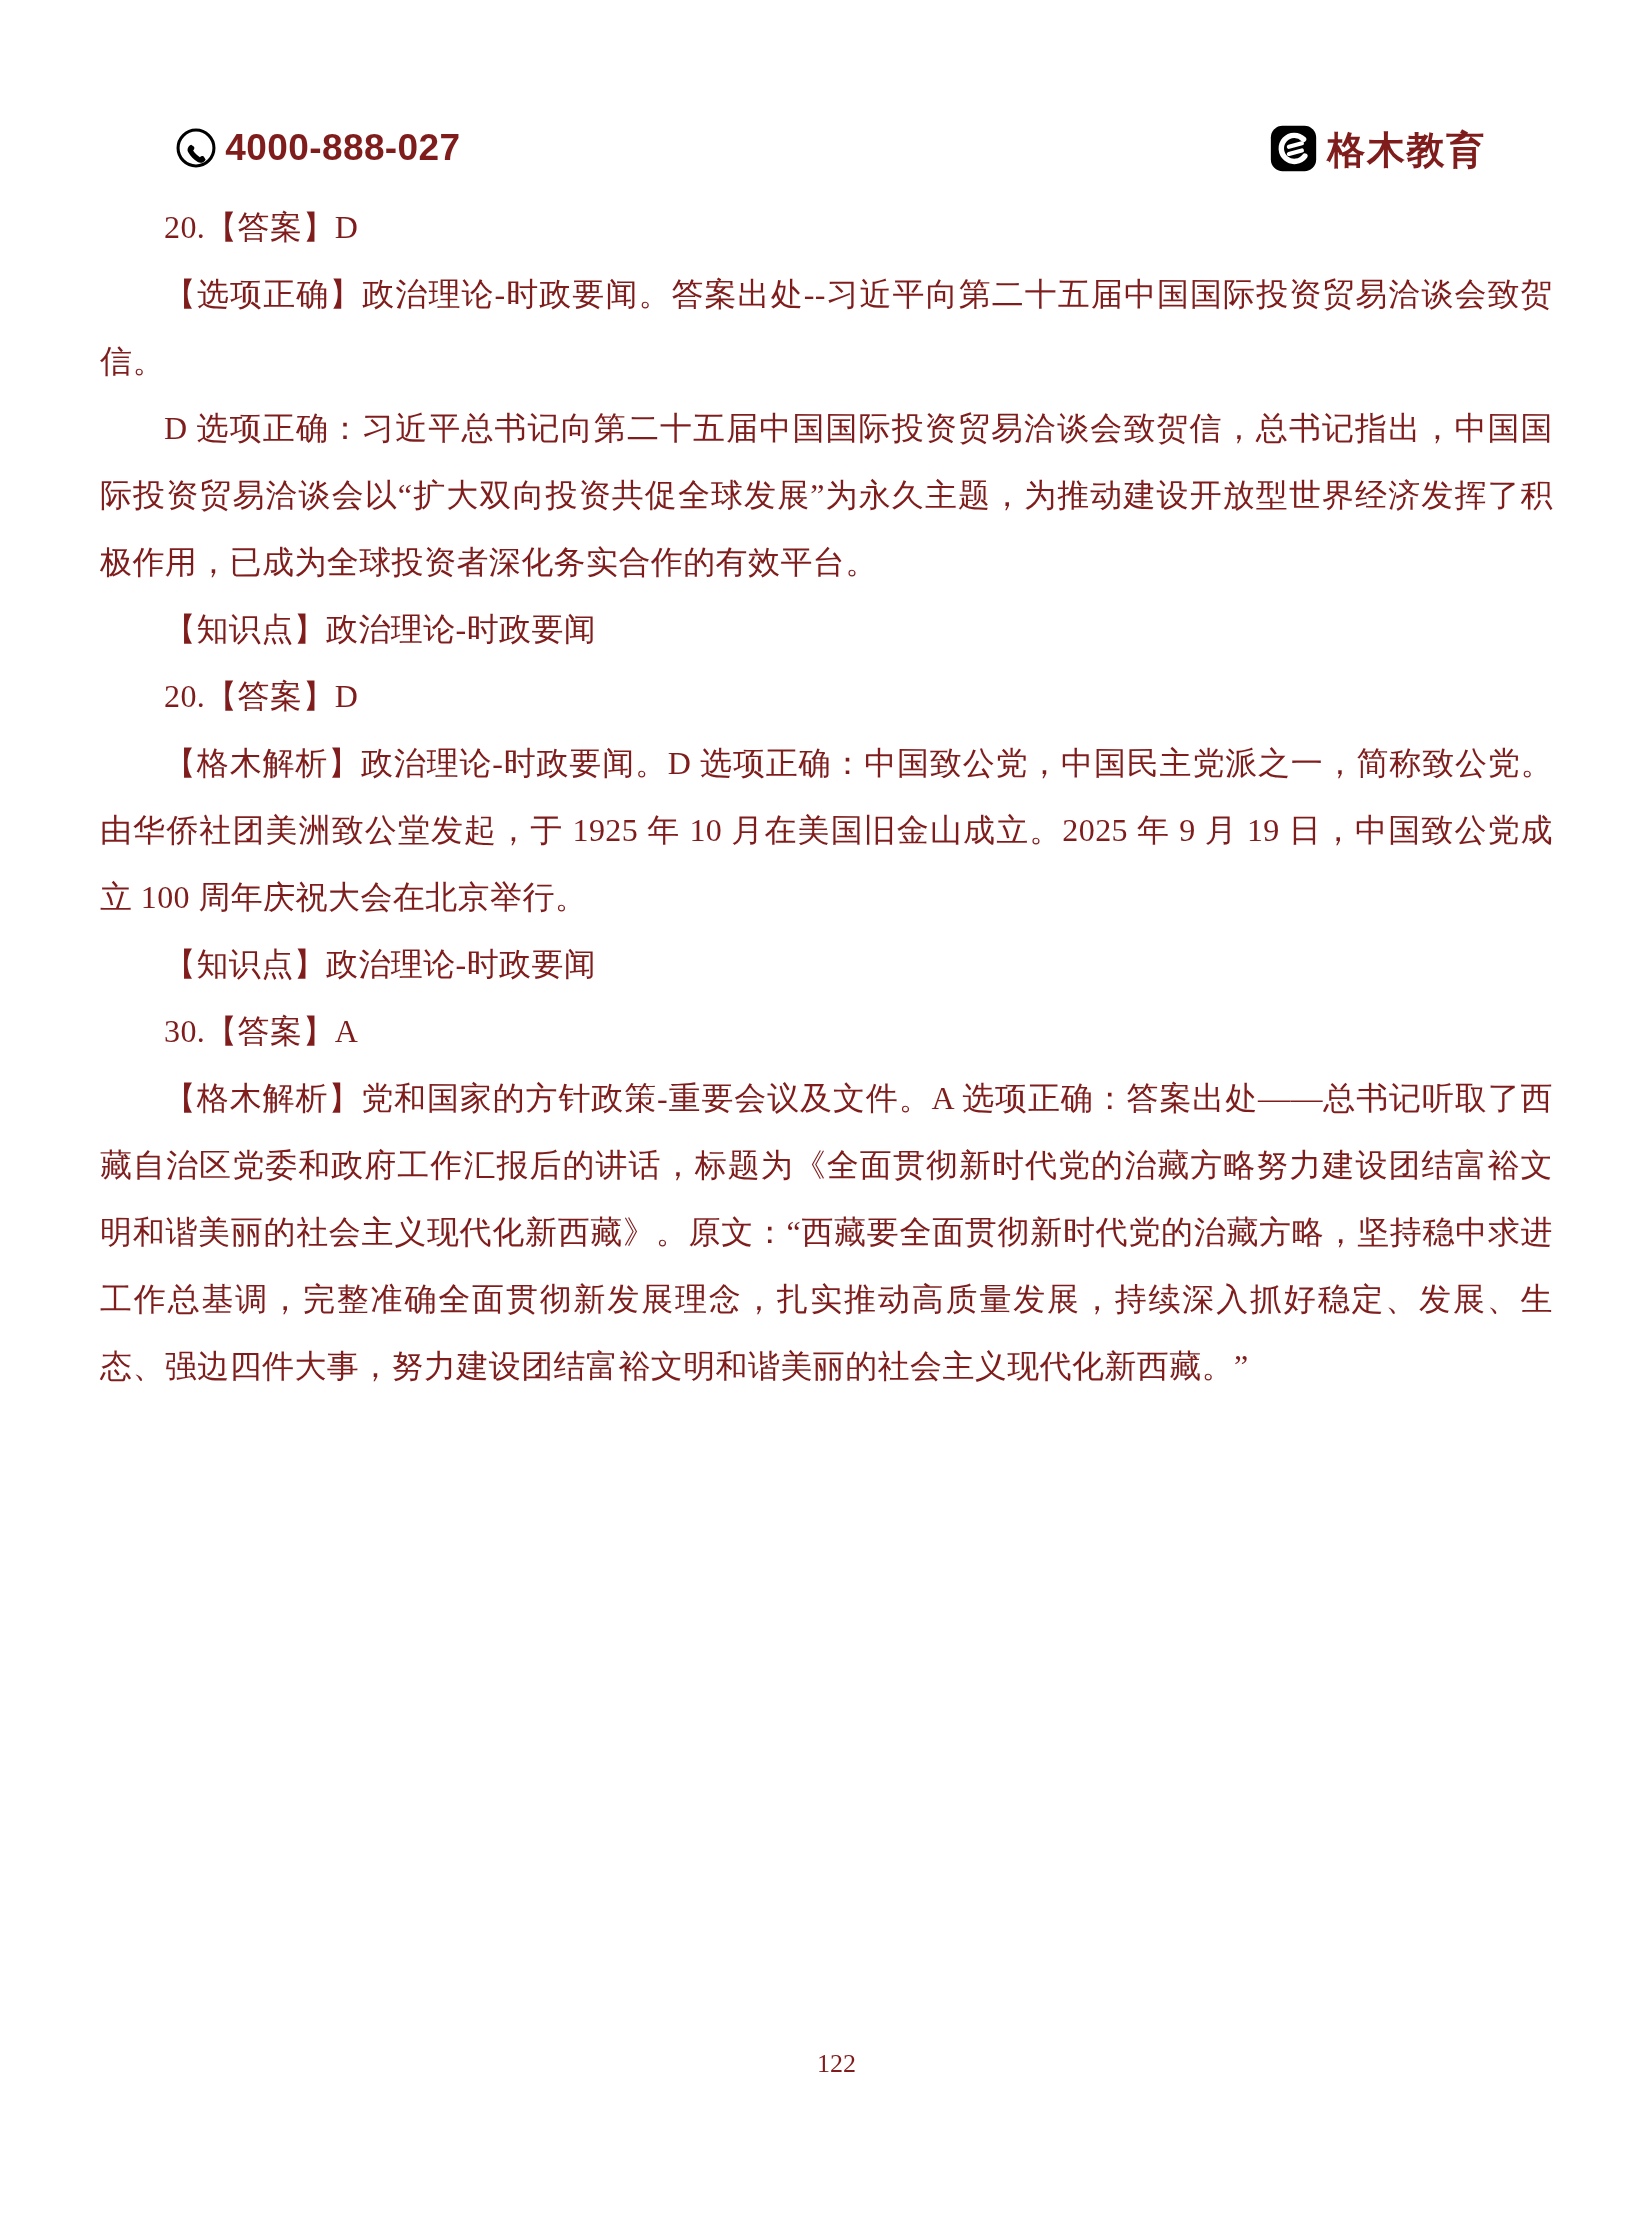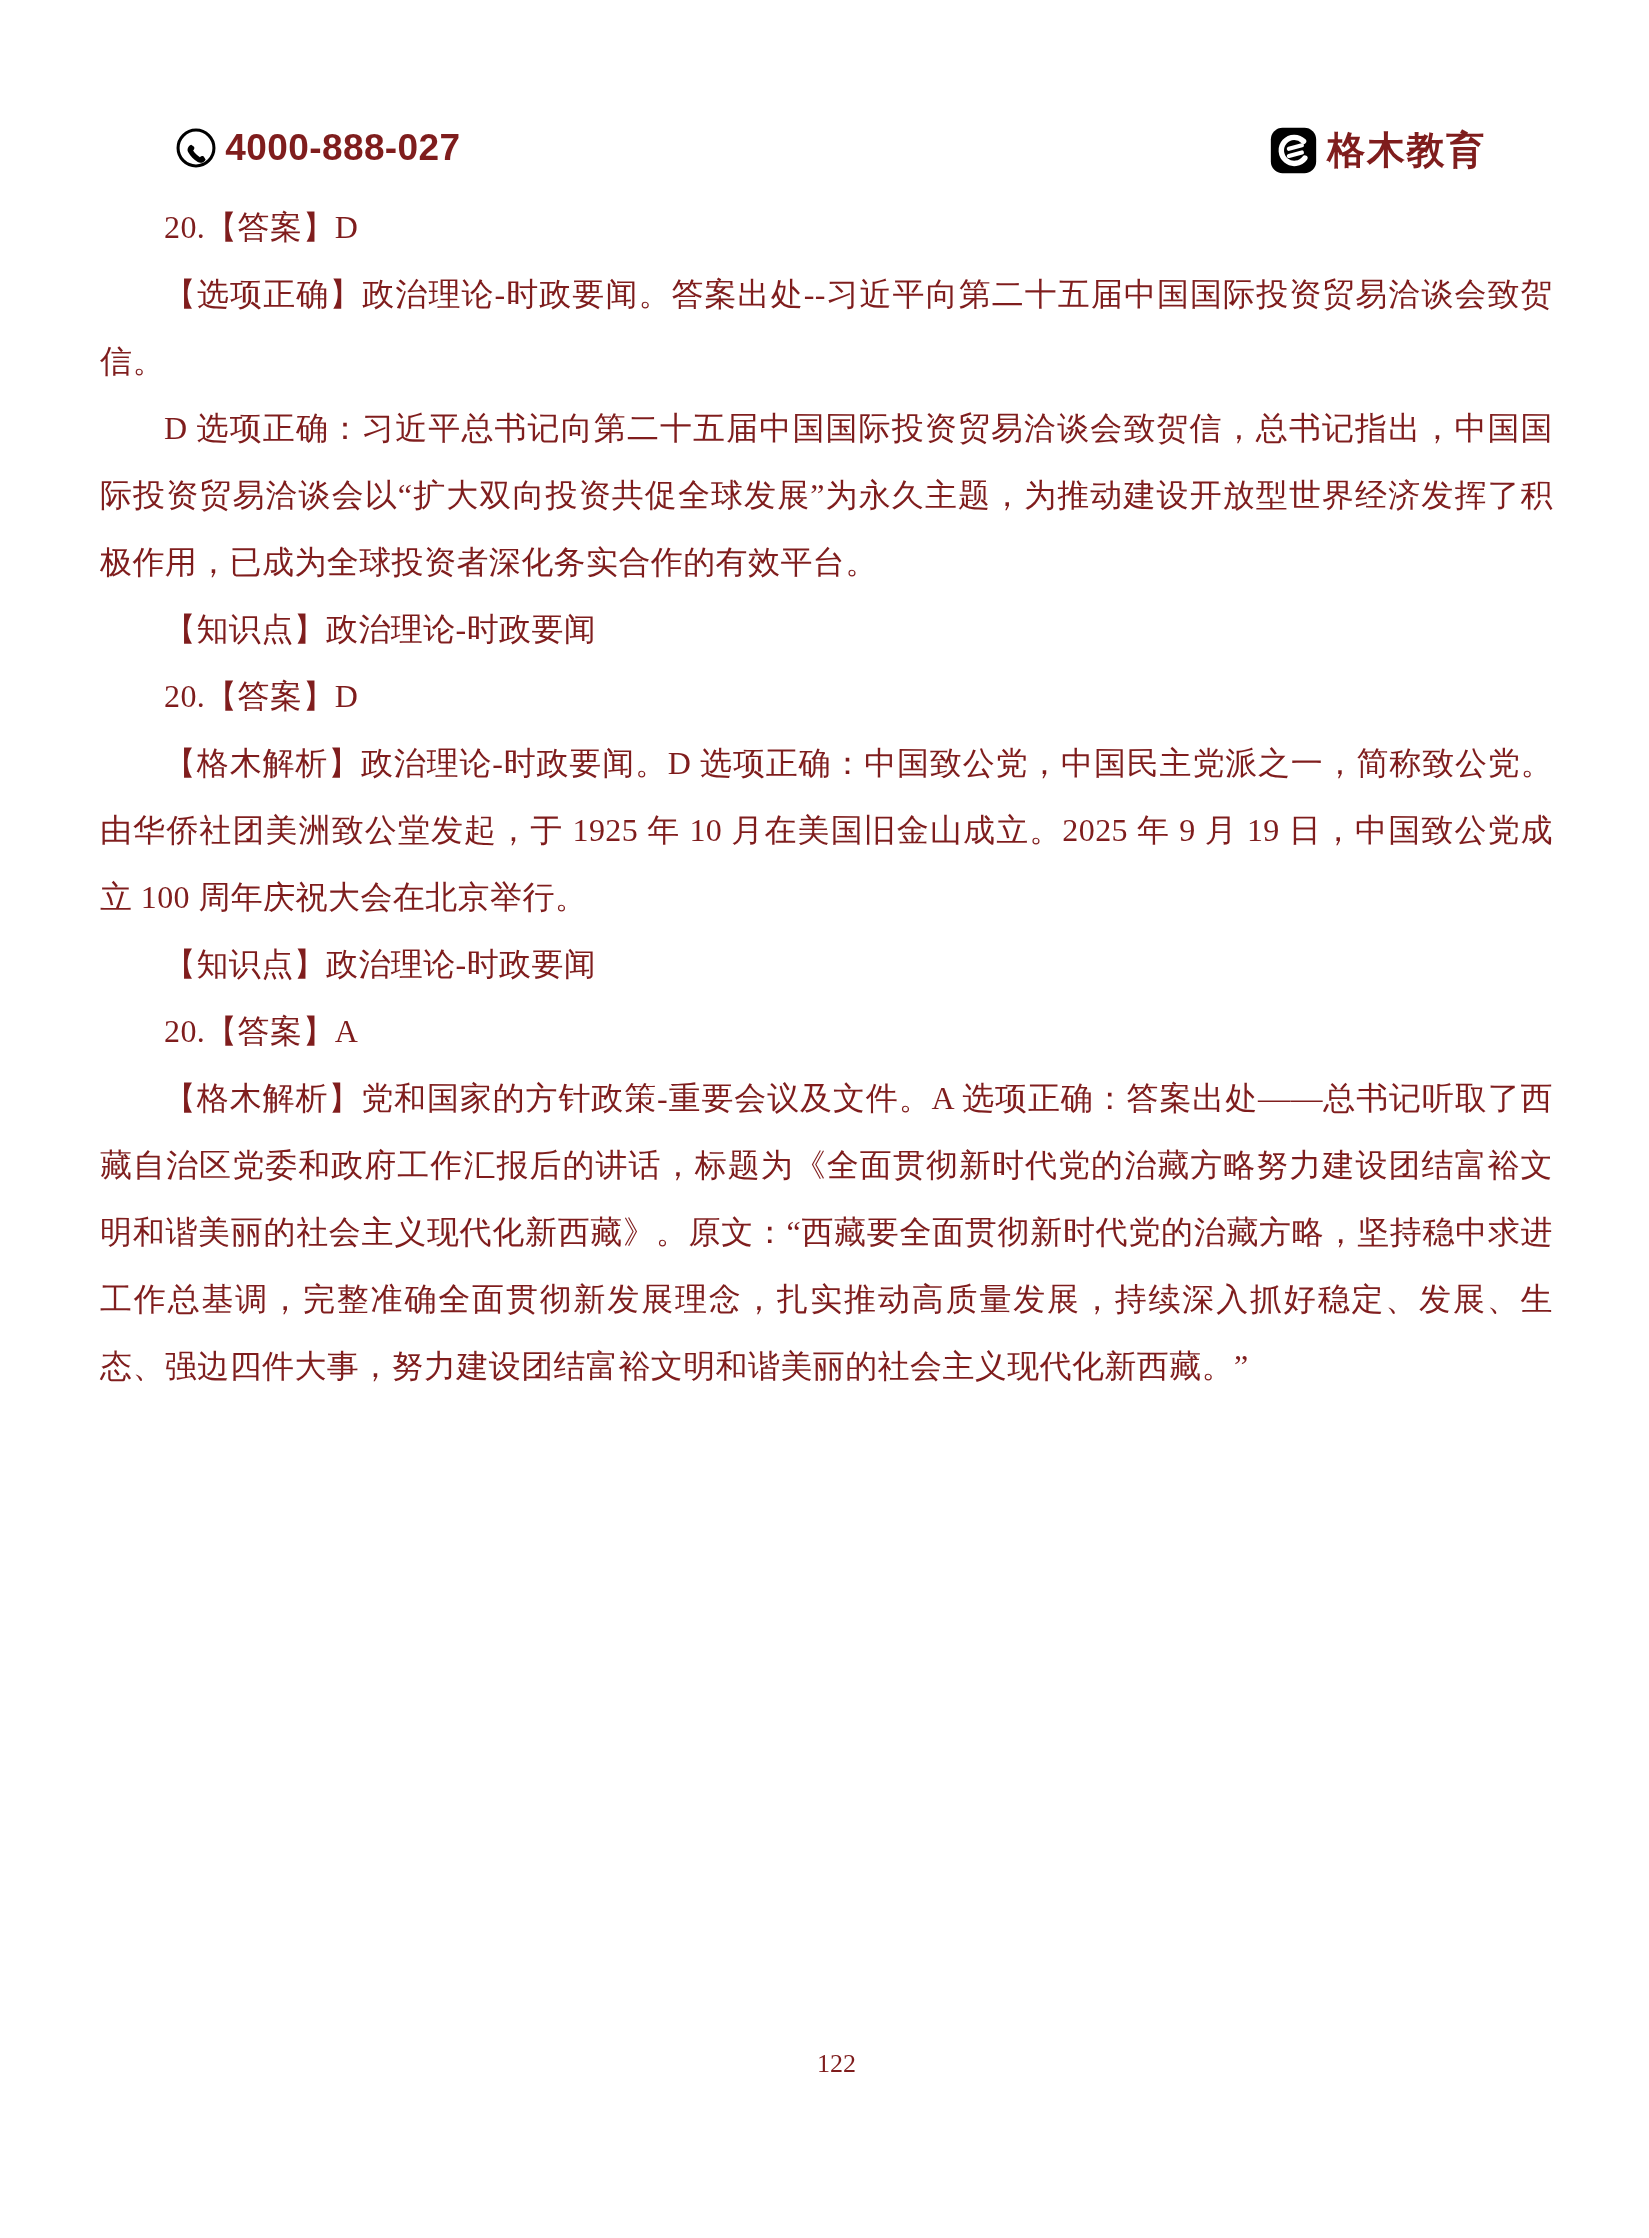--- a/index.html
+++ b/index.html
@@ -32,21 +32,20 @@
     font-weight: 700;
     font-size: 37px;
     letter-spacing: 0.4px;
     white-space: nowrap;
   }
   .header-right {
     position: absolute;
     right: 163px;
     top: 0;
     display: flex;
-    align-items: center;
     gap: 10px;
     padding-left: 10px;
   }
   .brand-name {
     font-family: "Liberation Sans", "DejaVu Sans", sans-serif;
     font-weight: 900;
     font-size: 38px;
     letter-spacing: 1.7px;
     white-space: nowrap;
   }
@@ -107,21 +106,21 @@
 
     <p>20.【答案】D</p>
     <p>【选项正确】政治理论-时政要闻。答案出处--习近平向第二十五届中国国际投资贸易洽谈会致贺信。</p>
     <p>D 选项正确：习近平总书记向第二十五届中国国际投资贸易洽谈会致贺信，总书记指出，中国国际投资贸易洽谈会以“扩大双向投资共促全球发展”为永久主题，为推动建设开放型世界经济发挥了积极作用，已成为全球投资者深化务实合作的有效平台。</p>
     <p>【知识点】政治理论-时政要闻</p>
 
     <p>20.【答案】D</p>
     <p>【格木解析】政治理论-时政要闻。D 选项正确：中国致公党，中国民主党派之一，简称致公党。由华侨社团美洲致公堂发起，于 1925 年 10 月在美国旧金山成立。2025 年 9 月 19 日，中国致公党成立 100 周年庆祝大会在北京举行。</p>
     <p>【知识点】政治理论-时政要闻</p>
 
-    <p>20.【答案】A</p>
+    <p>30.【答案】A</p>
     <p>【格木解析】党和国家的方针政策-重要会议及文件。A 选项正确：答案出处——总书记听取了西藏自治区党委和政府工作汇报后的讲话，标题为《全面贯彻新时代党的治藏方略努力建设团结富裕文明和谐美丽的社会主义现代化新西藏》。原文：“西藏要全面贯彻新时代党的治藏方略，坚持稳中求进工作总基调，完整准确全面贯彻新发展理念，扎实推动高质量发展，持续深入抓好稳定、发展、生态、强边四件大事，努力建设团结富裕文明和谐美丽的社会主义现代化新西藏。”</p>
 
   </div>
 
   <div class="page-number">122</div>
 
 </div>
 
 
 </body></html>

